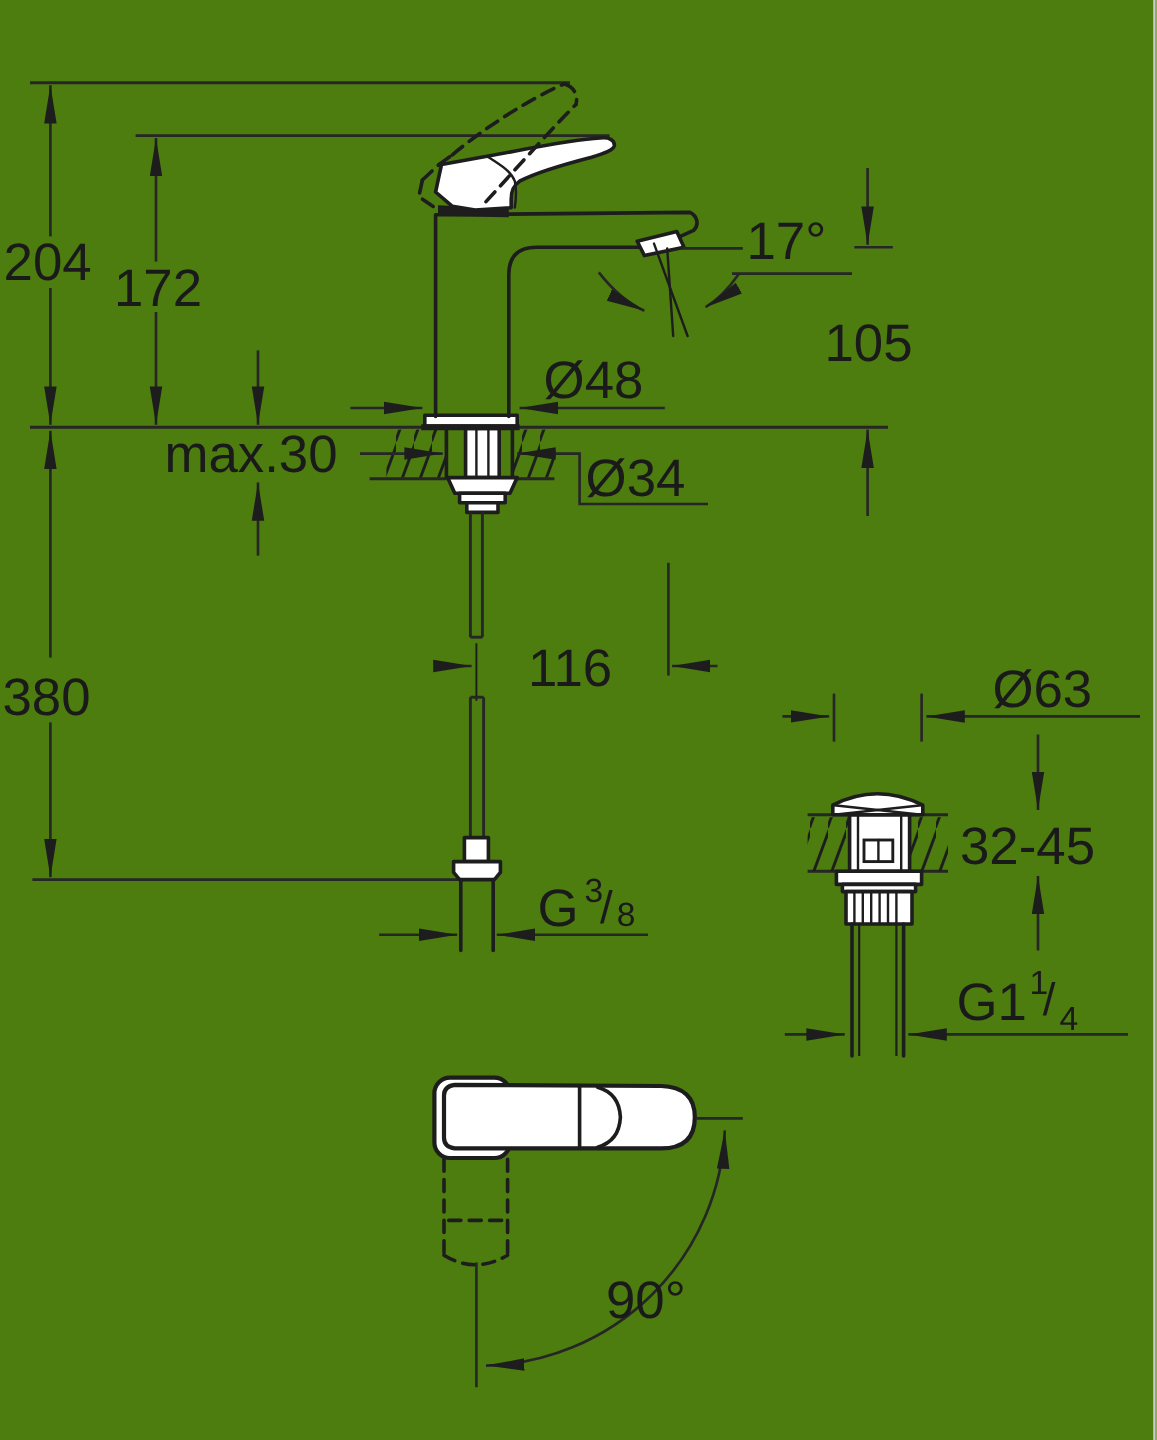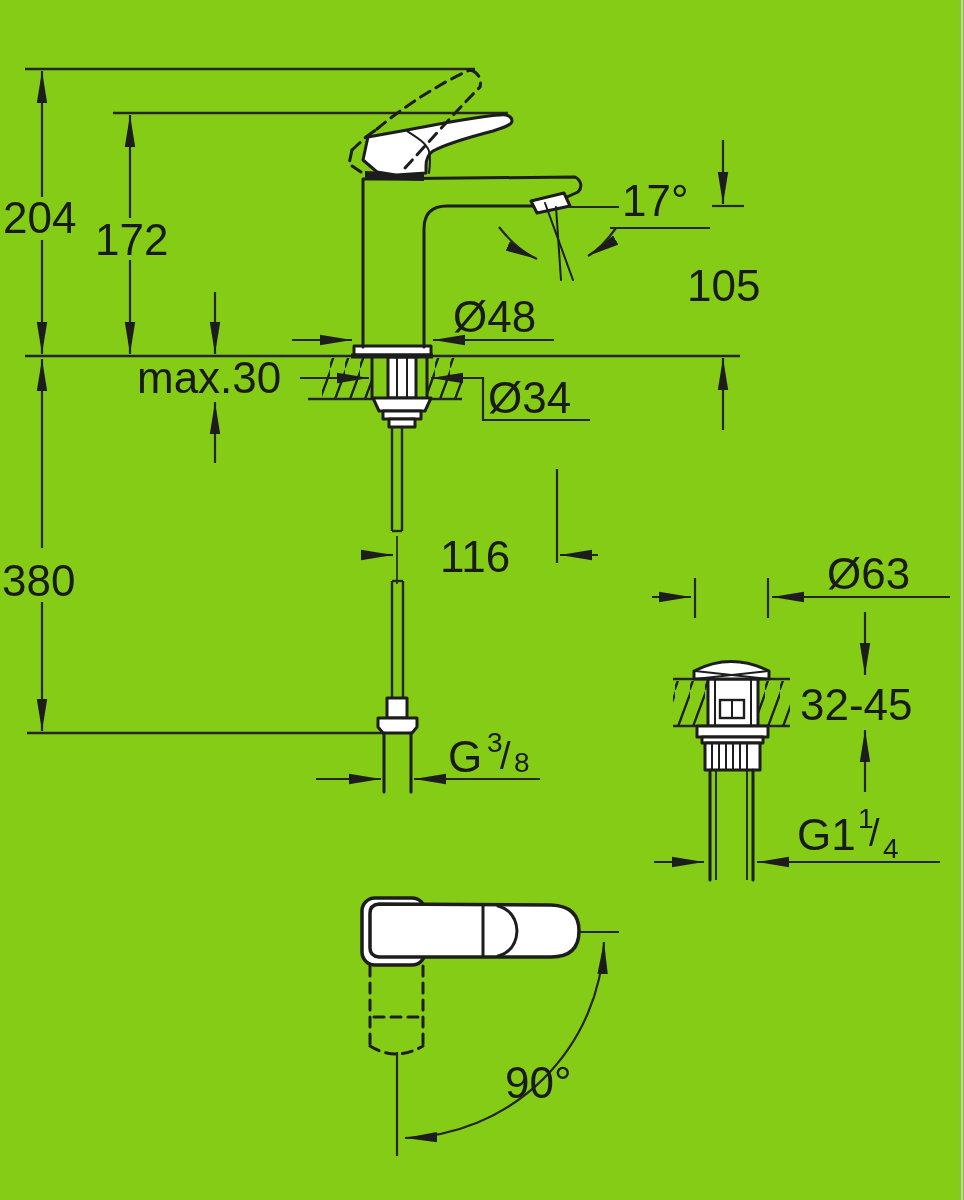--- a/index.html
+++ b/index.html
@@ -1,16 +1,16 @@
 <!DOCTYPE html>
 <html><head>
 <meta charset="utf-8">
 <style>
   html,body{margin:0;padding:0;background:#ffffff;}
-  .stage{position:relative;width:964px;height:1200px;background:#84cc16;overflow:hidden;
+  .stage{position:relative;width:964px;height:1200px;background:#4d7c0f;overflow:hidden;
          font-family:"Liberation Sans", sans-serif;}
   svg{display:block;}
   .outline{stroke:#1d1d1d;stroke-width:3;fill:none;stroke-linecap:round;stroke-linejoin:round;}
   .outline-fill{stroke:#1d1d1d;stroke-width:3;fill:#ffffff;stroke-linejoin:round;}
   .heavy{stroke:#1d1d1d;stroke-width:5;fill:none;stroke-linecap:butt;}
   .thin{stroke:#1d1d1d;stroke-width:2;fill:none;stroke-linecap:round;}
   .dim{stroke:#262626;stroke-width:2.2;fill:none;stroke-linecap:butt;}
   .ref{stroke:#262626;stroke-width:2.4;fill:none;stroke-linecap:butt;}
   .dashed{stroke:#1d1d1d;stroke-width:3;fill:none;stroke-linecap:round;stroke-dasharray:11 7;}
   .dashed2{stroke:#1d1d1d;stroke-width:3;fill:none;stroke-linecap:round;stroke-dasharray:10 7;}

